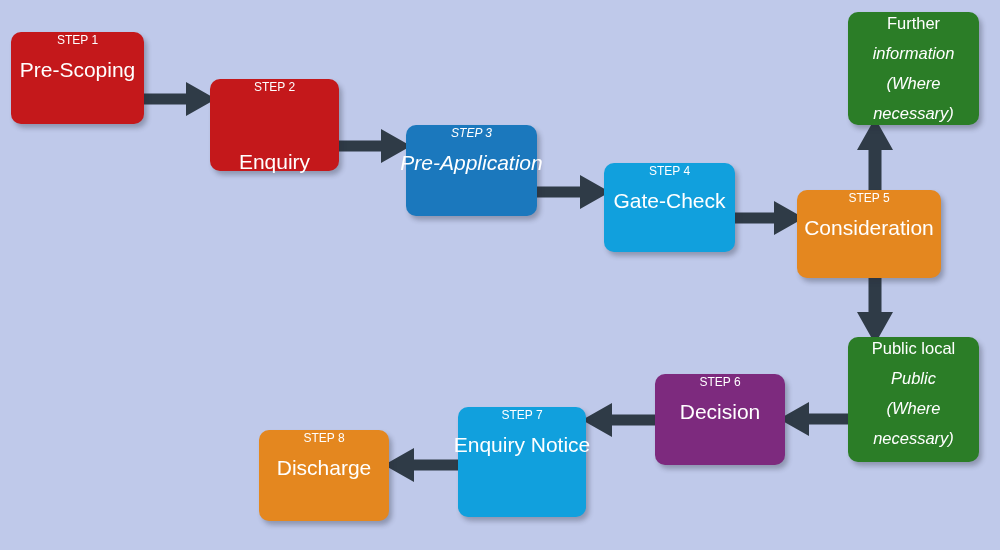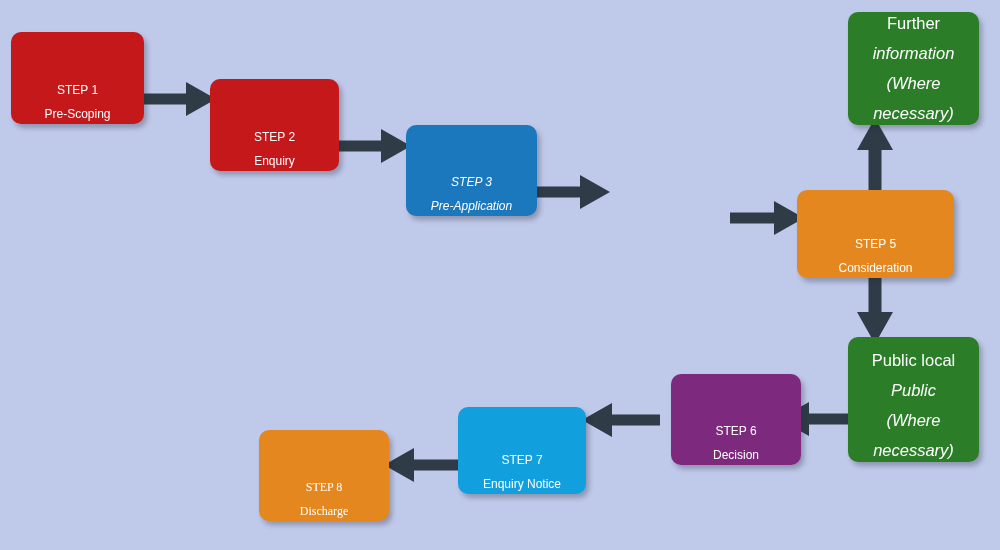--- a/index.html
+++ b/index.html
@@ -17,46 +17,46 @@
   }
 
   
   .node {
     position: absolute;
     box-sizing: border-box;
     border-radius: 10px;
     display: flex;
     flex-direction: column;
     align-items: center;
-    justify-content: flex-end;
+    justify-content: flex-start;
     text-align: center;
     color: #ffffff;
     line-height: 1.16;
     box-shadow: 3px 4px 5px rgba(40, 45, 60, 0.32);
     padding: 2px 5px;
     z-index: 5;
   }
   .node .ln {
     display: block;
     white-space: nowrap;
   }
   .node.two-line .ln + .ln { margin-top: 10px; }
   .node.multi-line .ln + .ln { margin-top: 11px; font-style: italic; }
 
   .t-step  { font-size: 12px; }
-  .t-name  { font-size: 12px; }
+  .t-name  { font-size: 21px; }
   .t-wrap  { font-size: 16.5px; }
 
   
   .c-red    { background: #c4181b; }
   .c-dblue  { background: #1b78bd; }
   .c-lblue  { background: #11a0dd; }
   .c-orange { background: #e4871f; }
   .c-green  { background: #2b7d27; }
-  .c-purple { background: #7d2a7e; margin-left: 16px; }
+  .c-purple { background: #7d2a7e; }
 
   
   .arrow {
     position: absolute;
     z-index: 2;
   }
   .arrow svg { display: block; overflow: visible; }
 </style>
 </head>
 <body>
@@ -115,32 +115,36 @@
     <svg width="80" height="34" viewBox="0 0 80 34" aria-hidden="true">
       <path d="M80 11.5 H30 V0 L0 17 L30 34 V22.5 H80 Z" fill="#2f3b47"></path>
     </svg>
   </div>
 
   <div class="node two-line c-red" style="left:11px; top:32px; width:133px; height:92px;">
     <span class="ln t-step">STEP 1</span>
     <span class="ln t-name">Pre-Scoping</span>
   </div>
 
-  <div class="node two-line c-red" style="left:210px; top:79px; width:129px; height:92px;">
+  <div class="node two-line c-red" style="left:210px; top:79px; width:129px; height:92px;gap:45px;">
     <span class="ln t-step">STEP 2</span>
     <span class="ln t-name">Enquiry</span>
   </div>
 
   <div class="node two-line c-dblue" style="left:406px; top:125px; width:131px; height:91px;font-style:italic;">
     <span class="ln t-step">STEP 3</span>
     <span class="ln t-name">Pre-Application</span>
   </div>
 
+  <div class="node two-line c-lblue" style="left:604px; top:163px; width:131px; height:89px;">
+    <span class="ln t-step">STEP 4</span>
+    <span class="ln t-name">Gate-Check</span>
+  </div>
 
-  <div class="node two-line c-orange" style="left:797px; top:190px; width:157px; height:88px;">
+  <div class="node two-line c-orange" style="left:797px; top:190px; width:144px; height:88px;">
     <span class="ln t-step">STEP 5</span>
     <span class="ln t-name">Consideration</span>
   </div>
 
   <div class="node multi-line c-green" style="left:848px; top:12px; width:131px; height:113px;">
     <span class="ln t-wrap">Further</span>
     <span class="ln t-wrap">information</span>
     <span class="ln t-wrap">(Where</span>
     <span class="ln t-wrap">necessary)</span>
   </div>
@@ -150,23 +154,23 @@
     <span class="ln t-wrap">Public</span>
     <span class="ln t-wrap">(Where</span>
     <span class="ln t-wrap">necessary)</span>
   </div>
 
   <div class="node two-line c-purple" style="left:655px; top:374px; width:130px; height:91px;">
     <span class="ln t-step">STEP 6</span>
     <span class="ln t-name">Decision</span>
   </div>
 
-  <div class="node two-line c-lblue" style="left:458px; top:407px; width:128px; height:87px;">
+  <div class="node two-line c-lblue" style="left:458px; top:407px; width:128px; height:110px;">
     <span class="ln t-step">STEP 7</span>
     <span class="ln t-name">Enquiry Notice</span>
   </div>
 
-  <div class="node two-line c-orange" style="left:259px; top:430px; width:130px; height:91px;font-family:Liberation Serif, serif;">
+  <div class="node two-line c-orange" style="left:259px; top:430px; width:130px; height:91px;">
     <span class="ln t-step">STEP 8</span>
     <span class="ln t-name">Discharge</span>
   </div>
 
 </div>
 
 </body></html>

